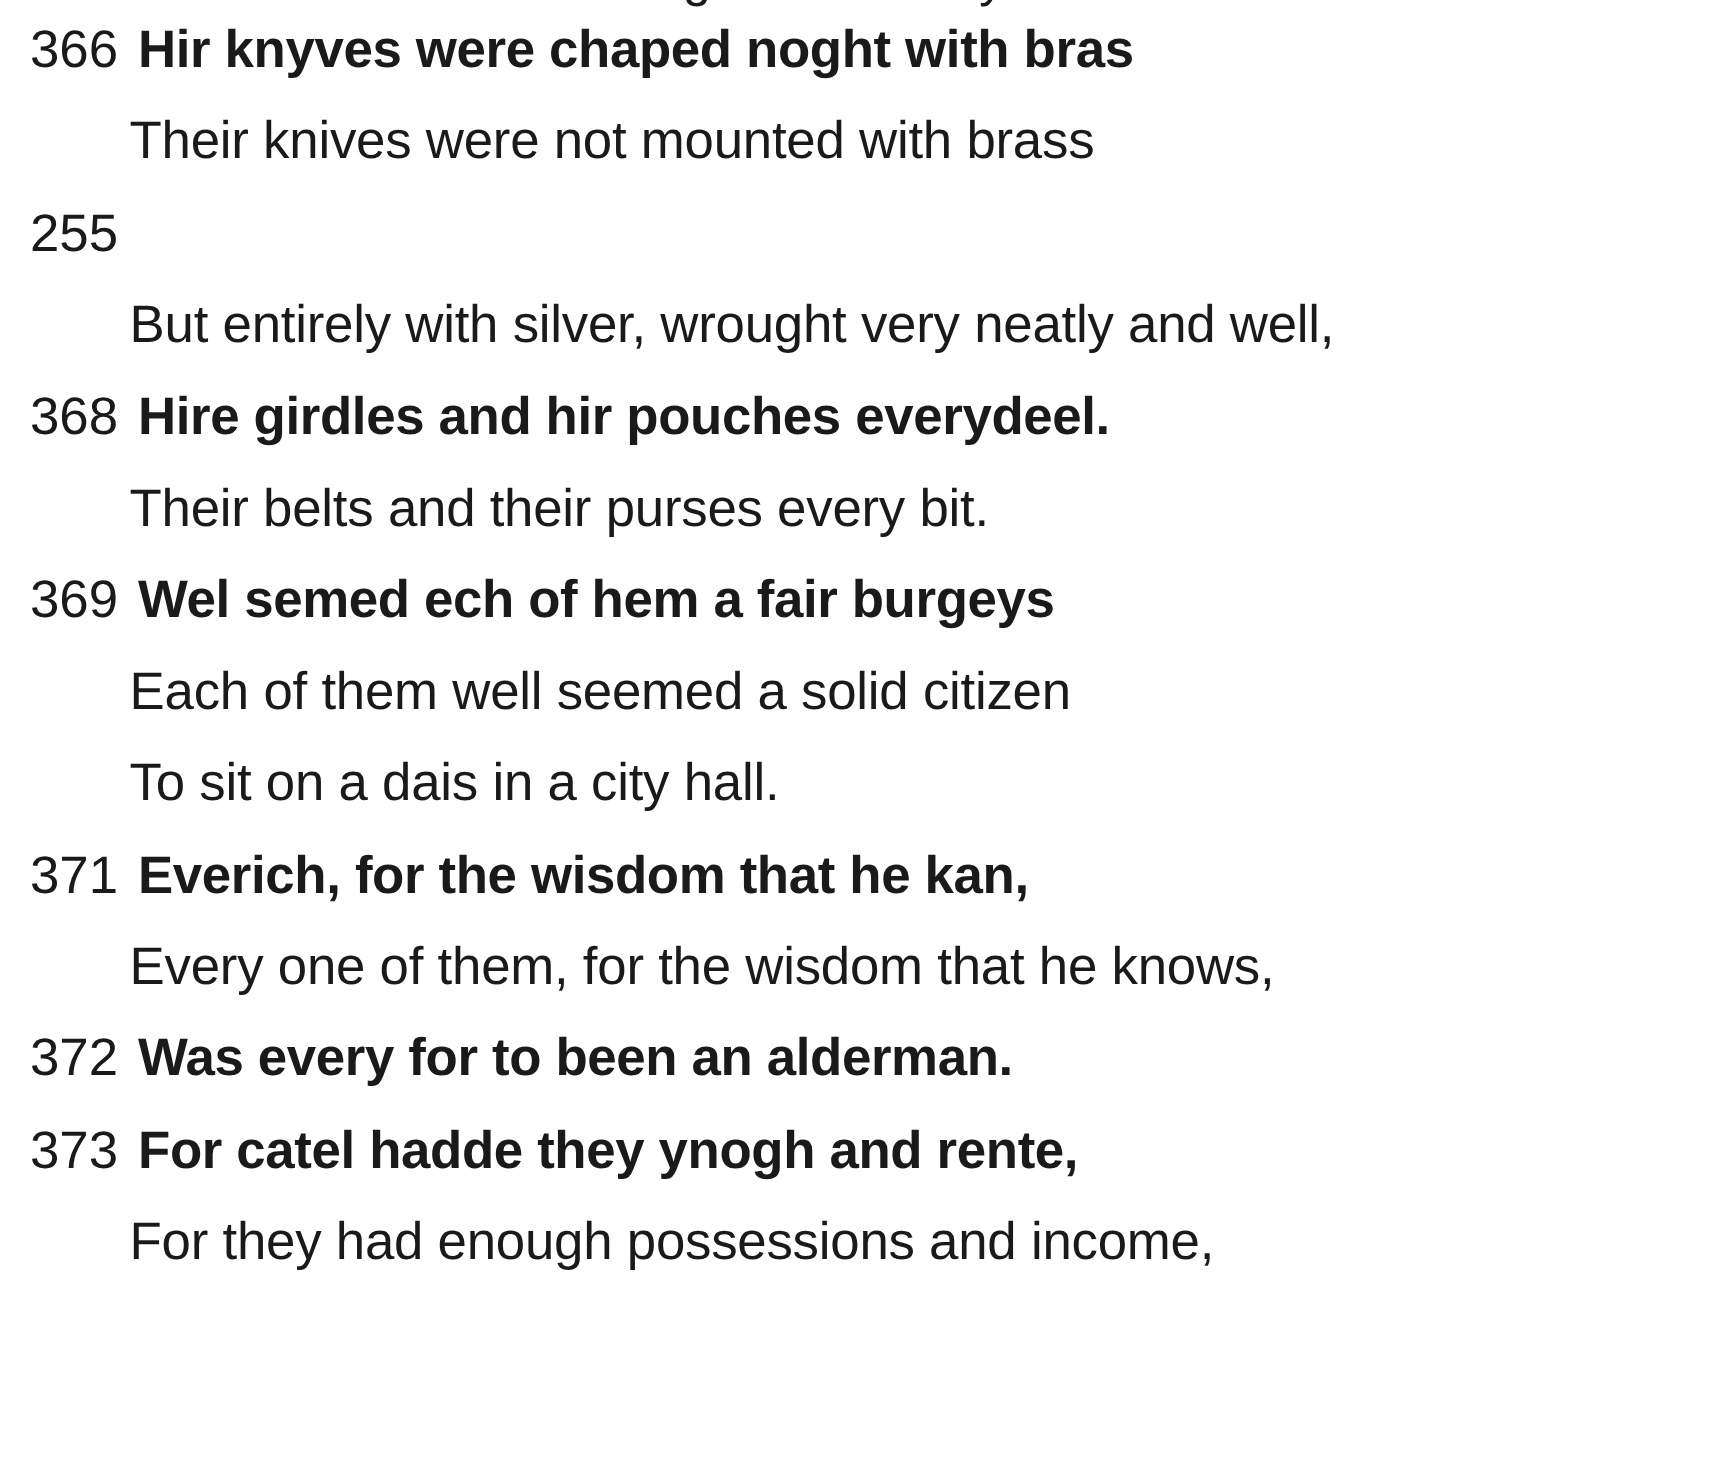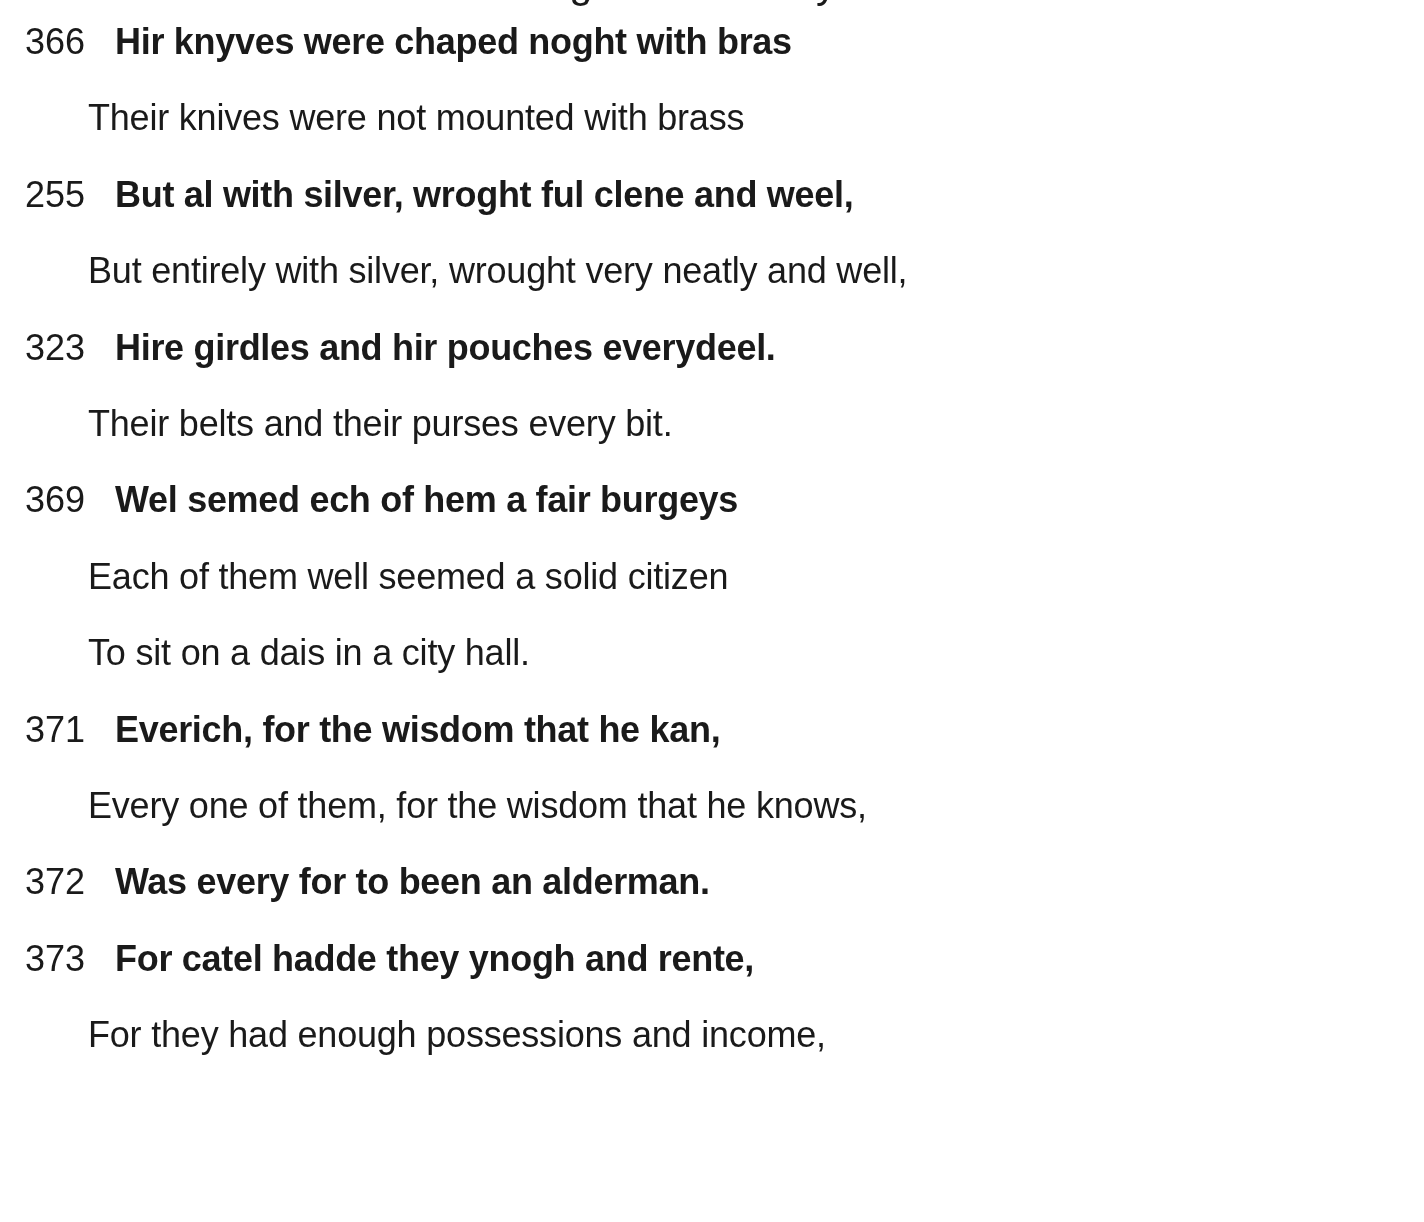--- a/index.html
+++ b/index.html
@@ -31,41 +31,42 @@
     letter-spacing: -0.2px;
     white-space: nowrap;
   }
   .poem {
     padding-top: 4px;
   }
   .row {
     position: relative;
     height: 76.4px;
     line-height: 76.4px;
-    font-size: 36px;
+    font-size: 44px;
     white-space: nowrap;
   }
   .row .num {
     position: absolute;
     left: 25px;
     top: 0;
     font-weight: 400;
     letter-spacing: 0;
   }
   .row .verse {
     display: inline-block;
     padding-left: 115px;
     font-weight: 700;
     letter-spacing: -0.3px;
   }
   .row .trans {
     display: inline-block;
     padding-left: 88px;
     font-weight: 400;
     letter-spacing: -0.2px;
+    margin-left: 20px;
   }
 </style>
 </head>
 <body>
 
 <div class="page">
 
   <div class="partial-line">Of a solemn and a great fraternity.</div>
 
   <div class="poem">
@@ -73,28 +74,27 @@
     <div class="row">
       <span class="num">366</span>
       <span class="verse">Hir knyves were chaped noght with bras</span>
     </div>
     <div class="row">
       <span class="trans">Their knives were not mounted with brass</span>
     </div>
 
     <div class="row">
       <span class="num">255</span>
-      <span class="verse">But al with silver, wroght ful clene and weel,</span>
     </div>
     <div class="row">
       <span class="trans">But entirely with silver, wrought very neatly and well,</span>
     </div>
 
     <div class="row">
-      <span class="num">323</span>
+      <span class="num">368</span>
       <span class="verse">Hire girdles and hir pouches everydeel.</span>
     </div>
     <div class="row">
       <span class="trans">Their belts and their purses every bit.</span>
     </div>
 
     <div class="row">
       <span class="num">369</span>
       <span class="verse">Wel semed ech of hem a fair burgeys</span>
     </div>

